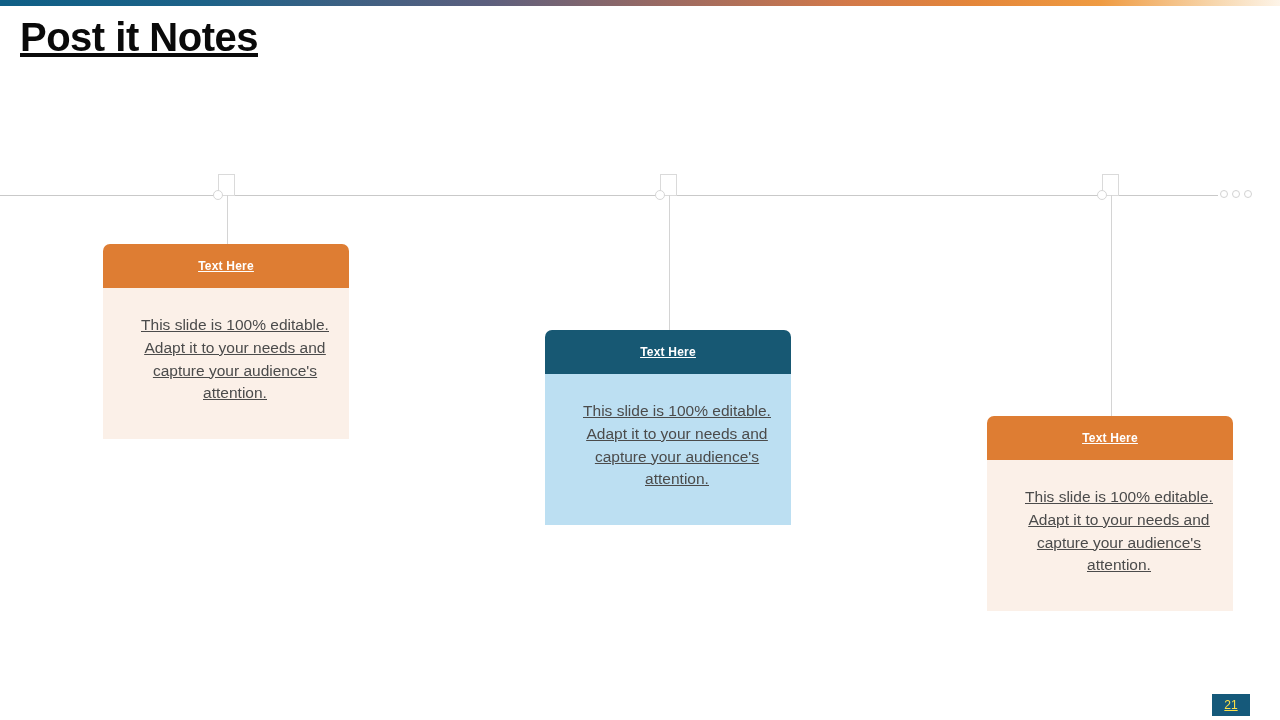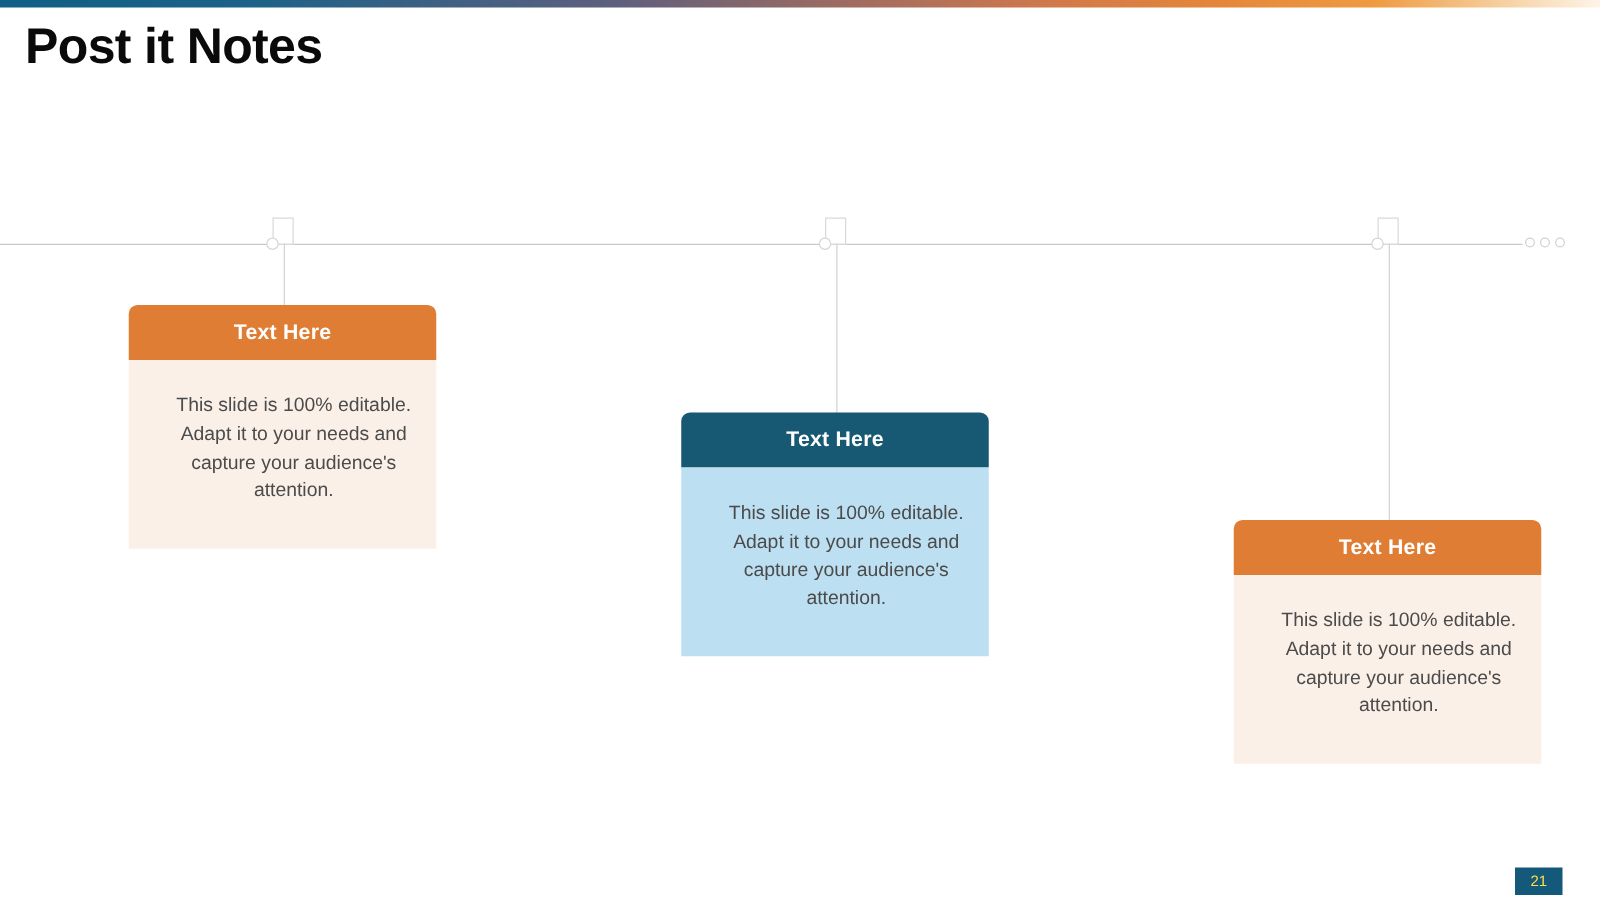--- a/index.html
+++ b/index.html
@@ -1,15 +1,15 @@
 <!DOCTYPE html>
 <html><head>
 <meta charset="utf-8">
 <style>
-  * { box-sizing: border-box; margin: 0; padding: 0; }
+  * { box-sizing: border-box; margin: 0; padding: 0; text-decoration: underline; }
 
   html, body {
     width: 1280px;
     height: 720px;
     overflow: hidden;
   }
 
   body {
     background: #ffffff;
     font-family: "Liberation Sans", sans-serif;
@@ -119,21 +119,21 @@
     width: 246px;
   }
 
   .note-header {
     height: 44px;
     border-radius: 7px 7px 0 0;
     display: flex;
     align-items: center;
     justify-content: center;
     color: #ffffff;
-    font-size: 17px;
+    font-size: 12px;
     font-weight: bold;
     letter-spacing: 0.2px;
   }
 
   .note-body {
     padding: 26px 0 34px 18px;
     color: #4b4b4b;
     font-size: 15.5px;
     line-height: 1.47;
     text-align: center;

